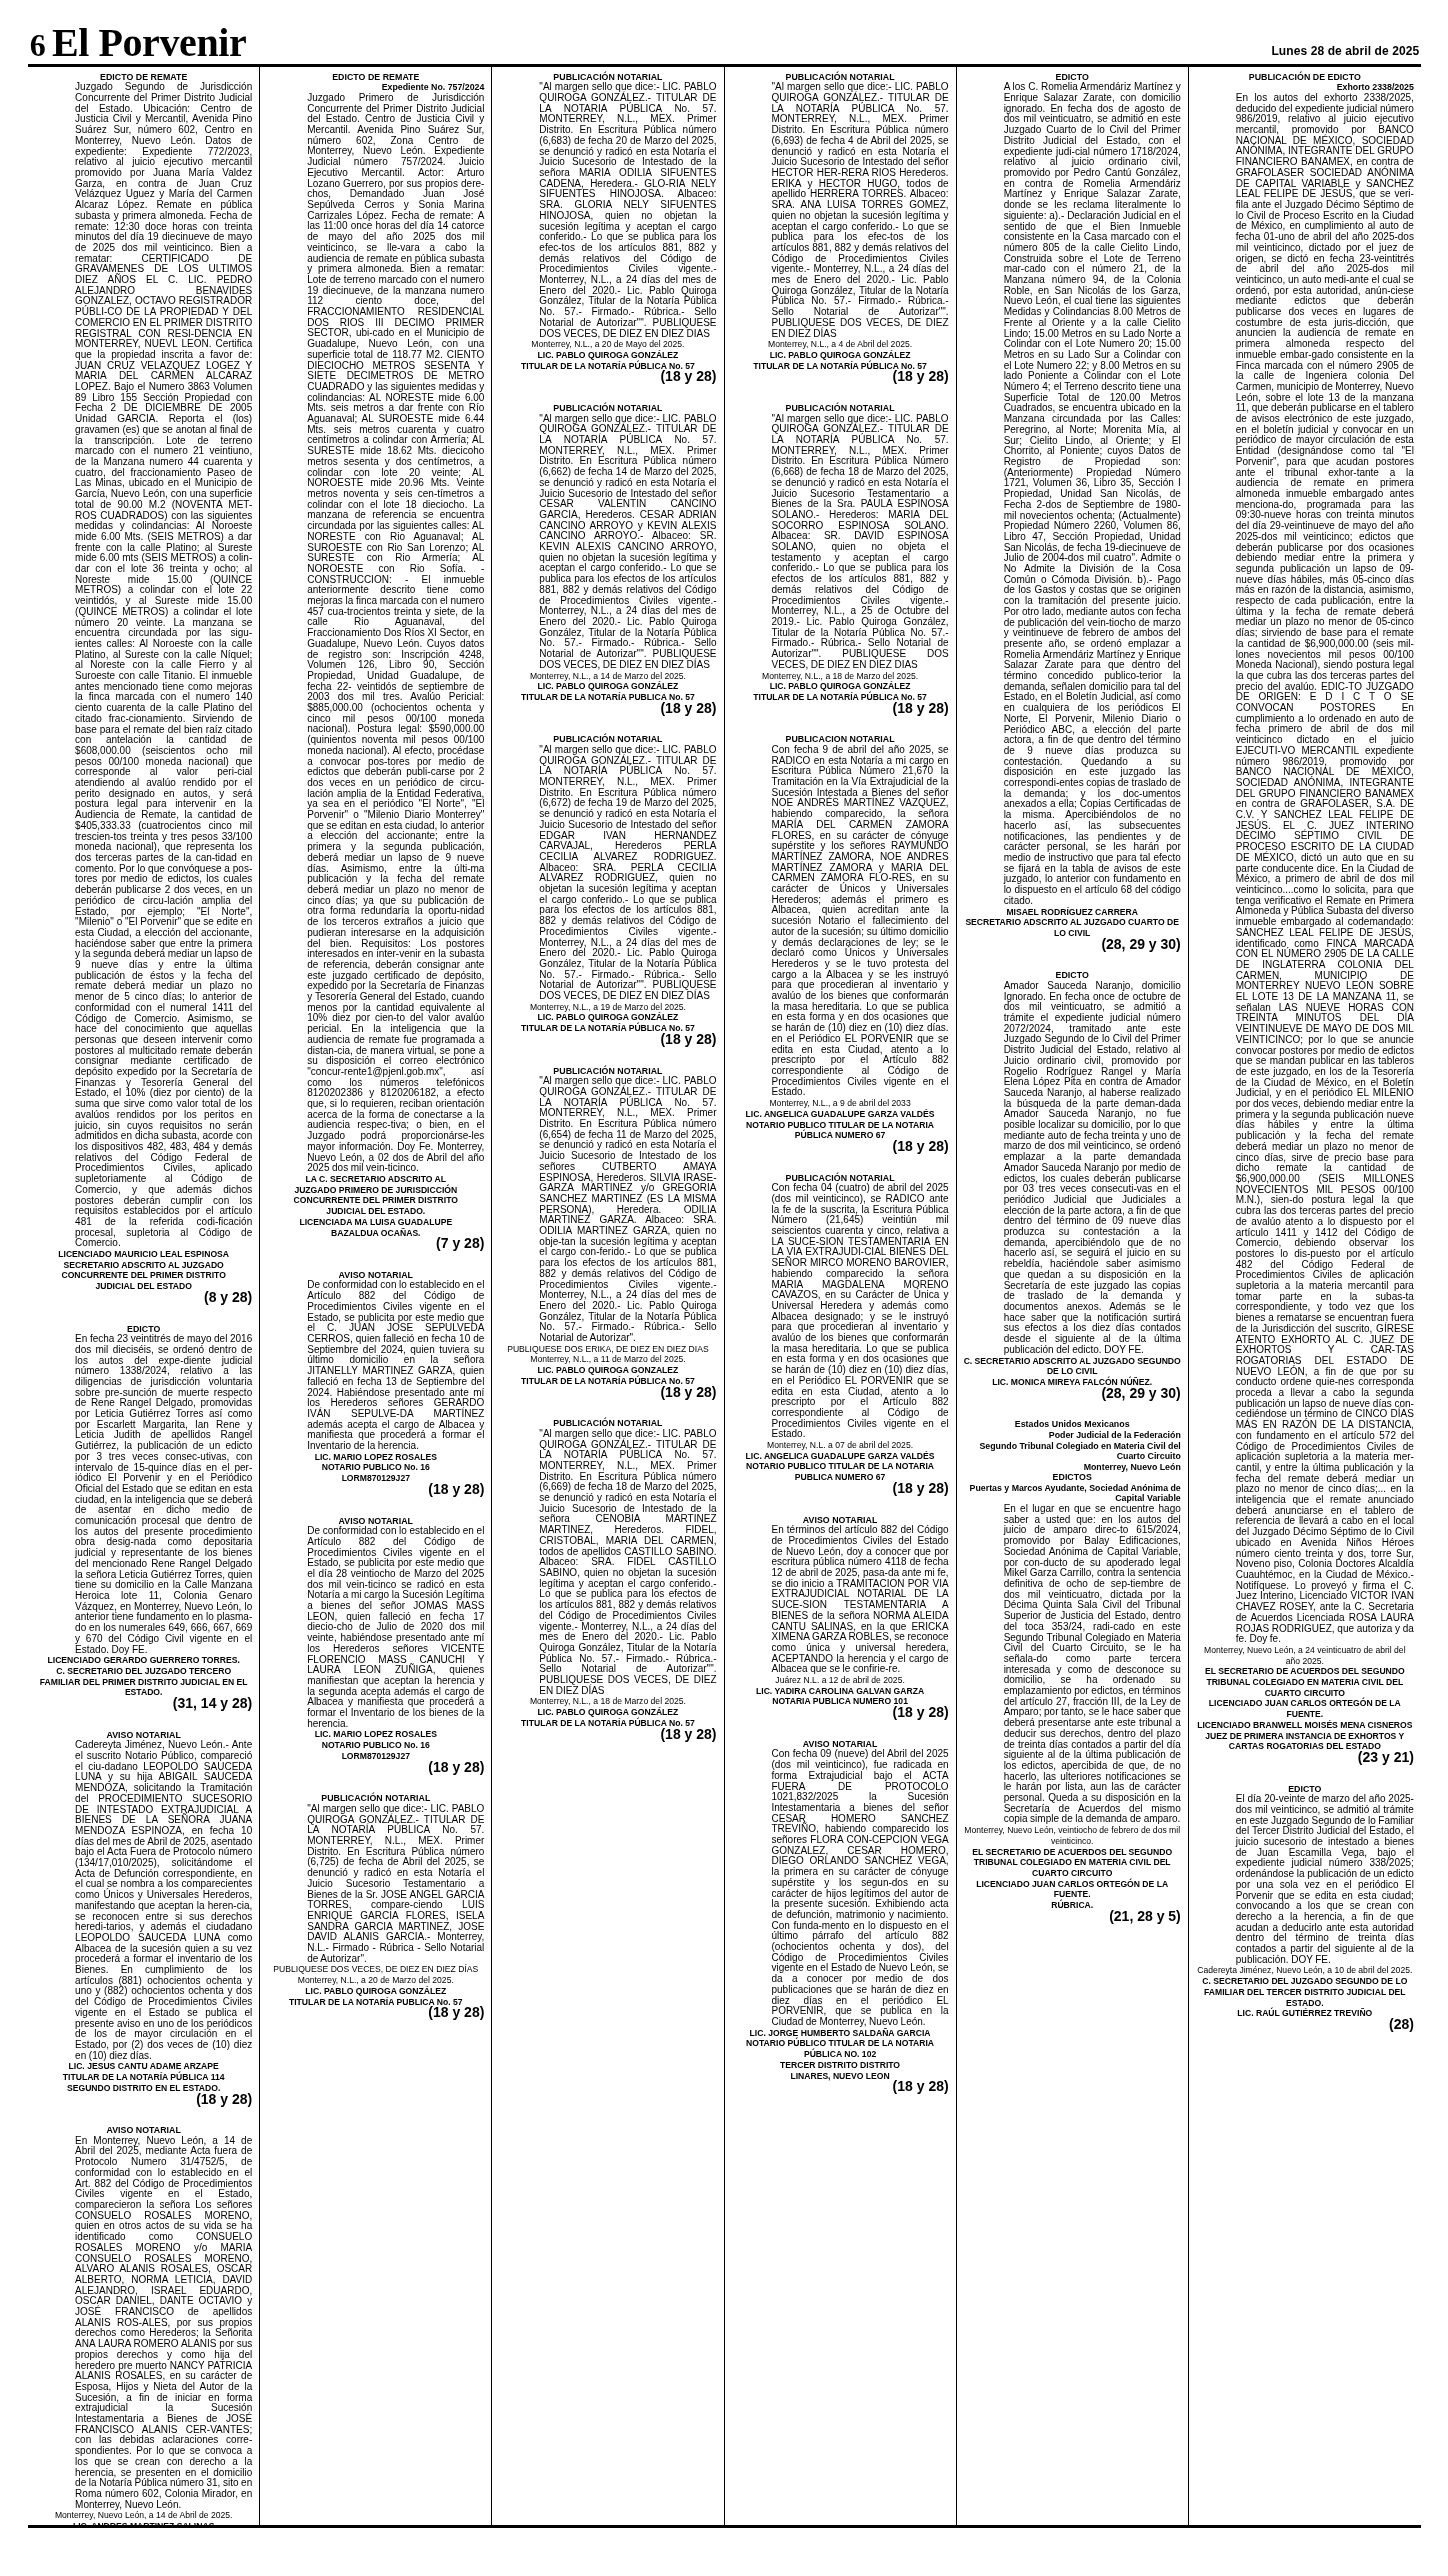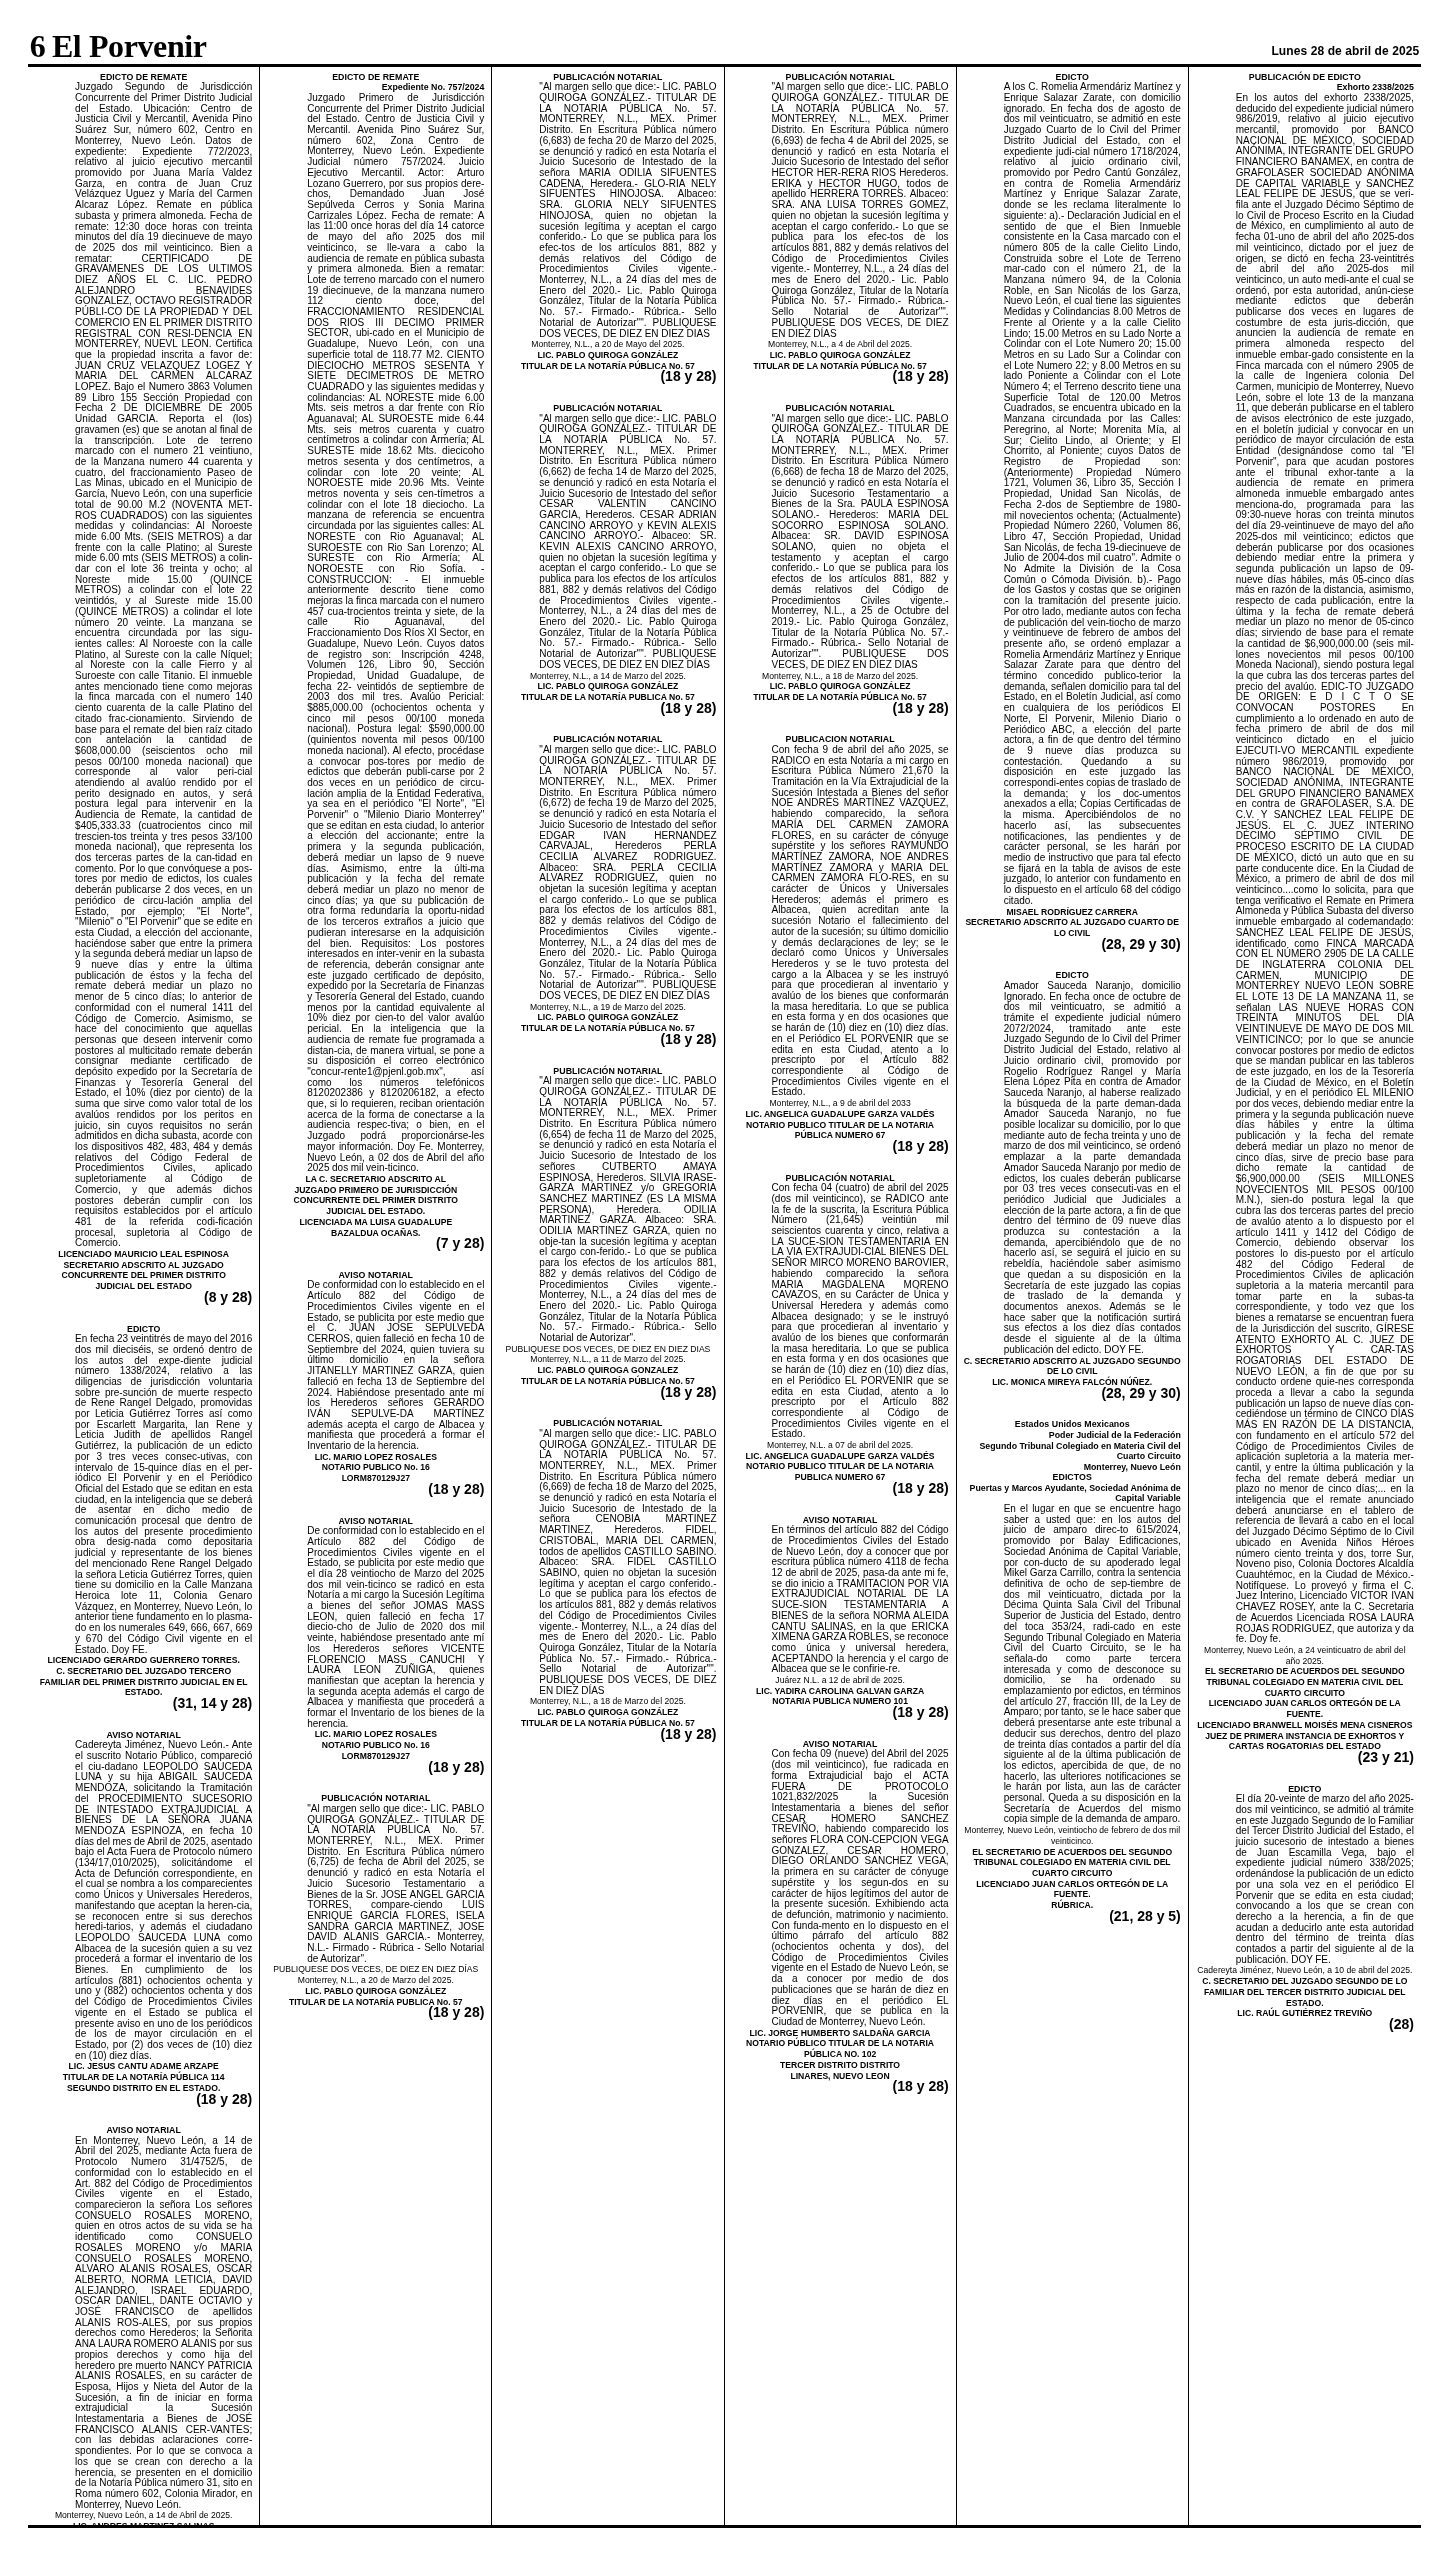--- a/index.html
+++ b/index.html
@@ -8,21 +8,21 @@
     font-family:"Liberation Sans","DejaVu Sans",sans-serif;
     color:#000;
     -webkit-font-smoothing:antialiased;
   }
   .page{position:relative;width:1449px;height:2576px;box-sizing:border-box;padding:0 25px;}
 
   
   .masthead{position:relative;height:61px;display:flex;align-items:flex-end;justify-content:space-between;padding:0 4.7px 3.1px 4.7px;}
   .mast-left{display:flex;align-items:baseline;gap:7px;}
   .folio{font-family:"Liberation Serif","DejaVu Serif",serif;font-weight:bold;font-size:32px;line-height:.9;letter-spacing:-0.8px;}
-  .mast-title{font-family:"Liberation Serif","DejaVu Serif",serif;font-weight:bold;font-size:32px;line-height:.9;letter-spacing:-0.4px;}
+  .mast-title{font-family:"Liberation Serif","DejaVu Serif",serif;font-weight:bold;font-size:40px;line-height:.9;letter-spacing:-0.4px;}
   .mast-date{font-size:12px;font-weight:bold;letter-spacing:0.1px;padding-bottom:3.1px;}
 
   
   .rule-top{border-top:3.9px solid #000;margin:0 3.1px 0 3.1px;}
   .rule-bottom{border-top:3.9px solid #000;margin:0 3.1px;}
 
   
   .columns{
     display:grid;
     grid-template-columns:repeat(6,1fr);
@@ -180,21 +180,21 @@
           <div class="n-body">"Al margen sello que dice:- LIC. PABLO QUIROGA GONZÁLEZ.- TITULAR DE LA NOTARÍA PÚBLICA No. 57. MONTERREY, N.L., MEX. Primer Distrito. En Escritura Pública número (6,672) de fecha 19 de Marzo del 2025, se denunció y radicó en esta Notaría el Juicio Sucesorio de Intestado del señor EDGAR IVAN HERNANDEZ CARVAJAL, Herederos PERLA CECILIA ALVAREZ RODRIGUEZ. Albaceo: SRA. PERLA CECILIA ALVAREZ RODRIGUEZ, quien no objetan la sucesión legítima y aceptan el cargo conferido.- Lo que se publica para los efectos de los artículos 881, 882 y demás relativos del Código de Procedimientos Civiles vigente.- Monterrey, N.L., a 24 días del mes de Enero del 2020.- Lic. Pablo Quiroga González, Titular de la Notaría Pública No. 57.- Firmado.- Rúbrica.- Sello Notarial de Autorizar"". PUBLIQUESE DOS VECES, DE DIEZ EN DIEZ DÍAS</div>
           <div class="n-center">Monterrey, N.L., a 19 de Marzo del 2025.</div>
           <div class="n-sign">LIC. PABLO QUIROGA GONZÁLEZ</div>
           <div class="n-sign">TITULAR DE LA NOTARÍA PÚBLICA No. 57</div>
           <div class="n-dates">(18 y 28)</div>
         </div>
         <div class="n-sep"></div>
         <div class="notice">
           <div class="n-head">PUBLICACIÓN NOTARIAL</div>
           <div class="n-body">"Al margen sello que dice:- LIC. PABLO QUIROGA GONZÁLEZ.- TITULAR DE LA NOTARÍA PÚBLICA No. 57. MONTERREY, N.L., MEX. Primer Distrito. En Escritura Pública número (6,654) de fecha 11 de Marzo del 2025, se denunció y radicó en esta Notaría el Juicio Sucesorio de Intestado de los señores CUTBERTO AMAYA ESPINOSA, Herederos. SILVIA IRASE-GARZA MARTINEZ y/o GREGORIA SANCHEZ MARTINEZ (ES LA MISMA PERSONA), Heredera. ODILIA MARTINEZ GARZA. Albaceo: SRA. ODILIA MARTINEZ GARZA, quien no obje-tan la sucesión legítima y aceptan el cargo con-ferido.- Lo que se publica para los efectos de los artículos 881, 882 y demás relativos del Código de Procedimientos Civiles vigente.- Monterrey, N.L., a 24 días del mes de Enero del 2020.- Lic. Pablo Quiroga González, Titular de la Notaría Pública No. 57.- Firmado.- Rúbrica.- Sello Notarial de Autorizar".</div>
-          <div class="n-center">PUBLIQUESE DOS VECES, DE DIEZ EN DIEZ DIAS</div>
+          <div class="n-center">PUBLIQUESE DOS ERIKA, DE DIEZ EN DIEZ DIAS</div>
           <div class="n-center">Monterrey, N.L., a 11 de Marzo del 2025.</div>
           <div class="n-sign">LIC. PABLO QUIROGA GONZALEZ</div>
           <div class="n-sign">TITULAR DE LA NOTARÍA PÚBLICA No. 57</div>
           <div class="n-dates">(18 y 28)</div>
         </div>
         <div class="n-sep"></div>
         <div class="notice">
           <div class="n-head">PUBLICACIÓN NOTARIAL</div>
           <div class="n-body">"Al margen sello que dice:- LIC. PABLO QUIROGA GONZÁLEZ.- TITULAR DE LA NOTARÍA PÚBLICA No. 57. MONTERREY, N.L., MEX. Primer Distrito. En Escritura Pública número (6,669) de fecha 18 de Marzo del 2025, se denunció y radicó en esta Notaría el Juicio Sucesorio de Intestado de la señora CENOBIA MARTINEZ MARTINEZ, Herederos. FIDEL, CRISTOBAL, MARIA DEL CARMEN, todos de apellidos CASTILLO SABINO. Albaceo: SRA. FIDEL CASTILLO SABINO, quien no objetan la sucesión legítima y aceptan el cargo conferido.- Lo que se publica para los efectos de los artículos 881, 882 y demás relativos del Código de Procedimientos Civiles vigente.- Monterrey, N.L., a 24 días del mes de Enero del 2020.- Lic. Pablo Quiroga González, Titular de la Notaría Pública No. 57.- Firmado.- Rúbrica.- Sello Notarial de Autorizar"". PUBLIQUESE DOS VECES, DE DIEZ EN DIEZ DÍAS</div>
           <div class="n-center">Monterrey, N.L., a 18 de Marzo del 2025.</div>

